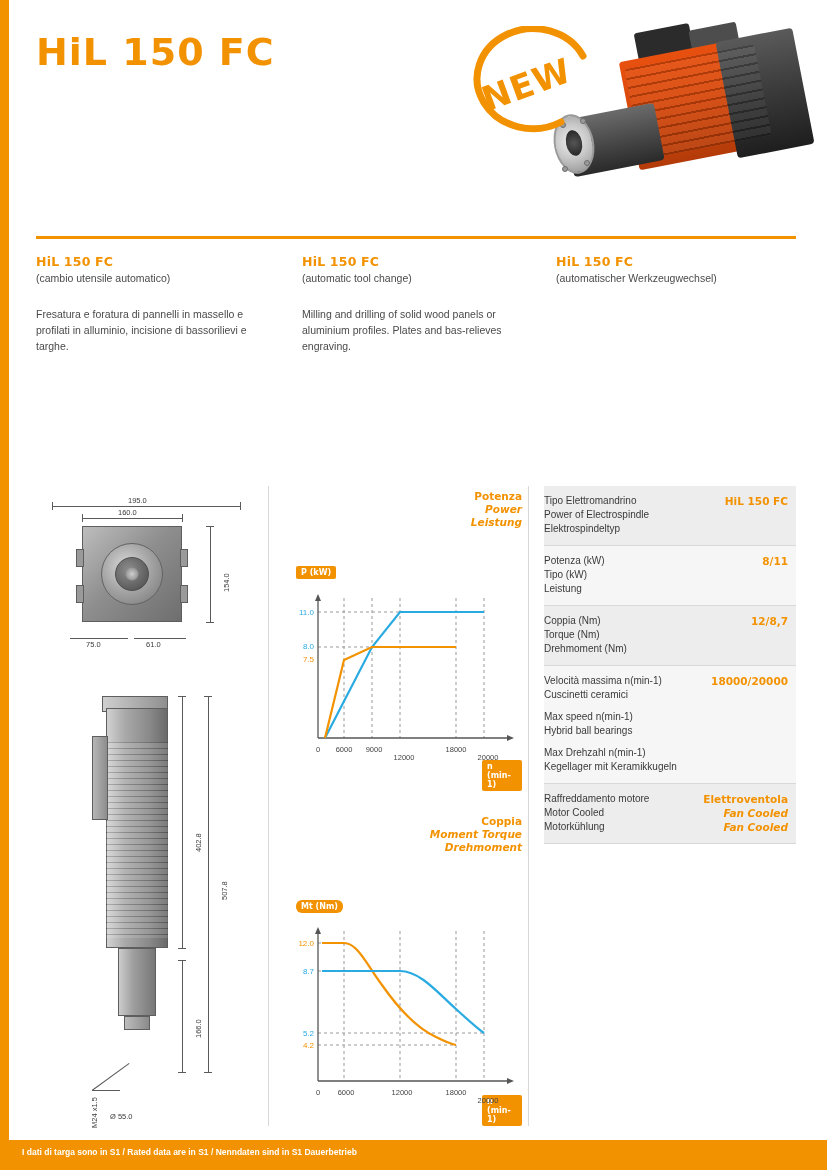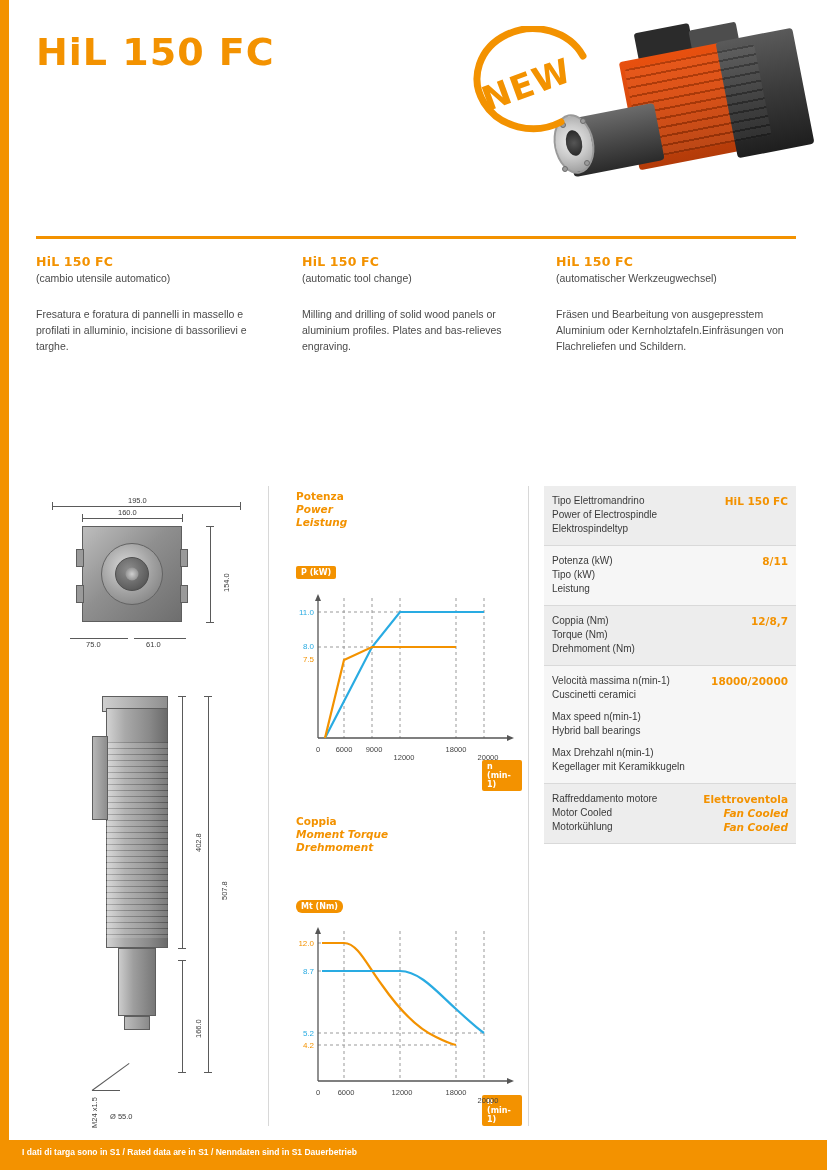--- a/index.html
+++ b/index.html
@@ -174,35 +174,36 @@
     background:linear-gradient(90deg,#bdbdbd,#8a8a8a); border:1px solid #5e5e5e;
   }
 
   .leader { position:absolute; background:#5a5a5a; height:1px; }
 
   
   .chart-block { position:absolute; }
   .chart-title {
     font-size:10.5px; font-weight:bold; color:#f39200; line-height:13px;
     font-family:"DejaVu Sans", sans-serif;
+    text-align:right;
   }
   .chart-title .it { font-style:italic; }
   .axis-tag {
     position:absolute; background:#f39200; color:#fff;
     font-size:8px; font-weight:bold; padding:2px 5px; border-radius:2px;
     font-family:"DejaVu Sans", sans-serif;
   }
   .chart-svg { position:absolute; }
 
   
   .spec {
     position:absolute; left:544px; top:486px; width:252px;
   }
   .spec .row {
-    position:relative; padding:8px 8px 9px 8px;
+    position:relative; padding:8px 8px 9px 0;
     border-bottom:1px solid #d9d9d9;
     background:#f1f1f1;
   }
   .spec .row:nth-child(odd) { background:#ededed; }
   .spec .row:nth-child(even) { background:#f6f6f6; }
   .spec .lbl { font-size:10px; color:#3a3a3a; line-height:14px; }
   .spec .val {
     position:absolute; right:8px; top:8px;
     font-size:10.5px; font-weight:bold; color:#f39200;
     text-align:right; line-height:14px;
@@ -262,21 +263,20 @@
     <div class="body">Fresatura e foratura di pannelli in massello e profilati in alluminio, incisione di bassorilievi e targhe.</div>
   </div>
   <div class="col c2">
     <h3>HiL 150 FC</h3>
     <div class="sub">(automatic tool change)</div>
     <div class="body">Milling and drilling of solid wood panels or aluminium profiles. Plates and bas-relieves engraving.</div>
   </div>
   <div class="col c3">
     <h3>HiL 150 FC</h3>
     <div class="sub">(automatischer Werkzeugwechsel)</div>
-    <div class="body">Fräsen und Bearbeitung von ausgepresstem Aluminium oder Kernholztafeln.Einfräsungen von Flachreliefen und Schildern.</div>
   </div>
 
   <div class="divider-v"></div>
   <div class="divider-v2"></div>
 
   <div class="drawings">
 
     <div class="topview">
       <div class="tab" style="left:-7px; top:22px; width:8px; height:18px;"></div>
       <div class="tab" style="left:-7px; top:58px; width:8px; height:18px;"></div>

